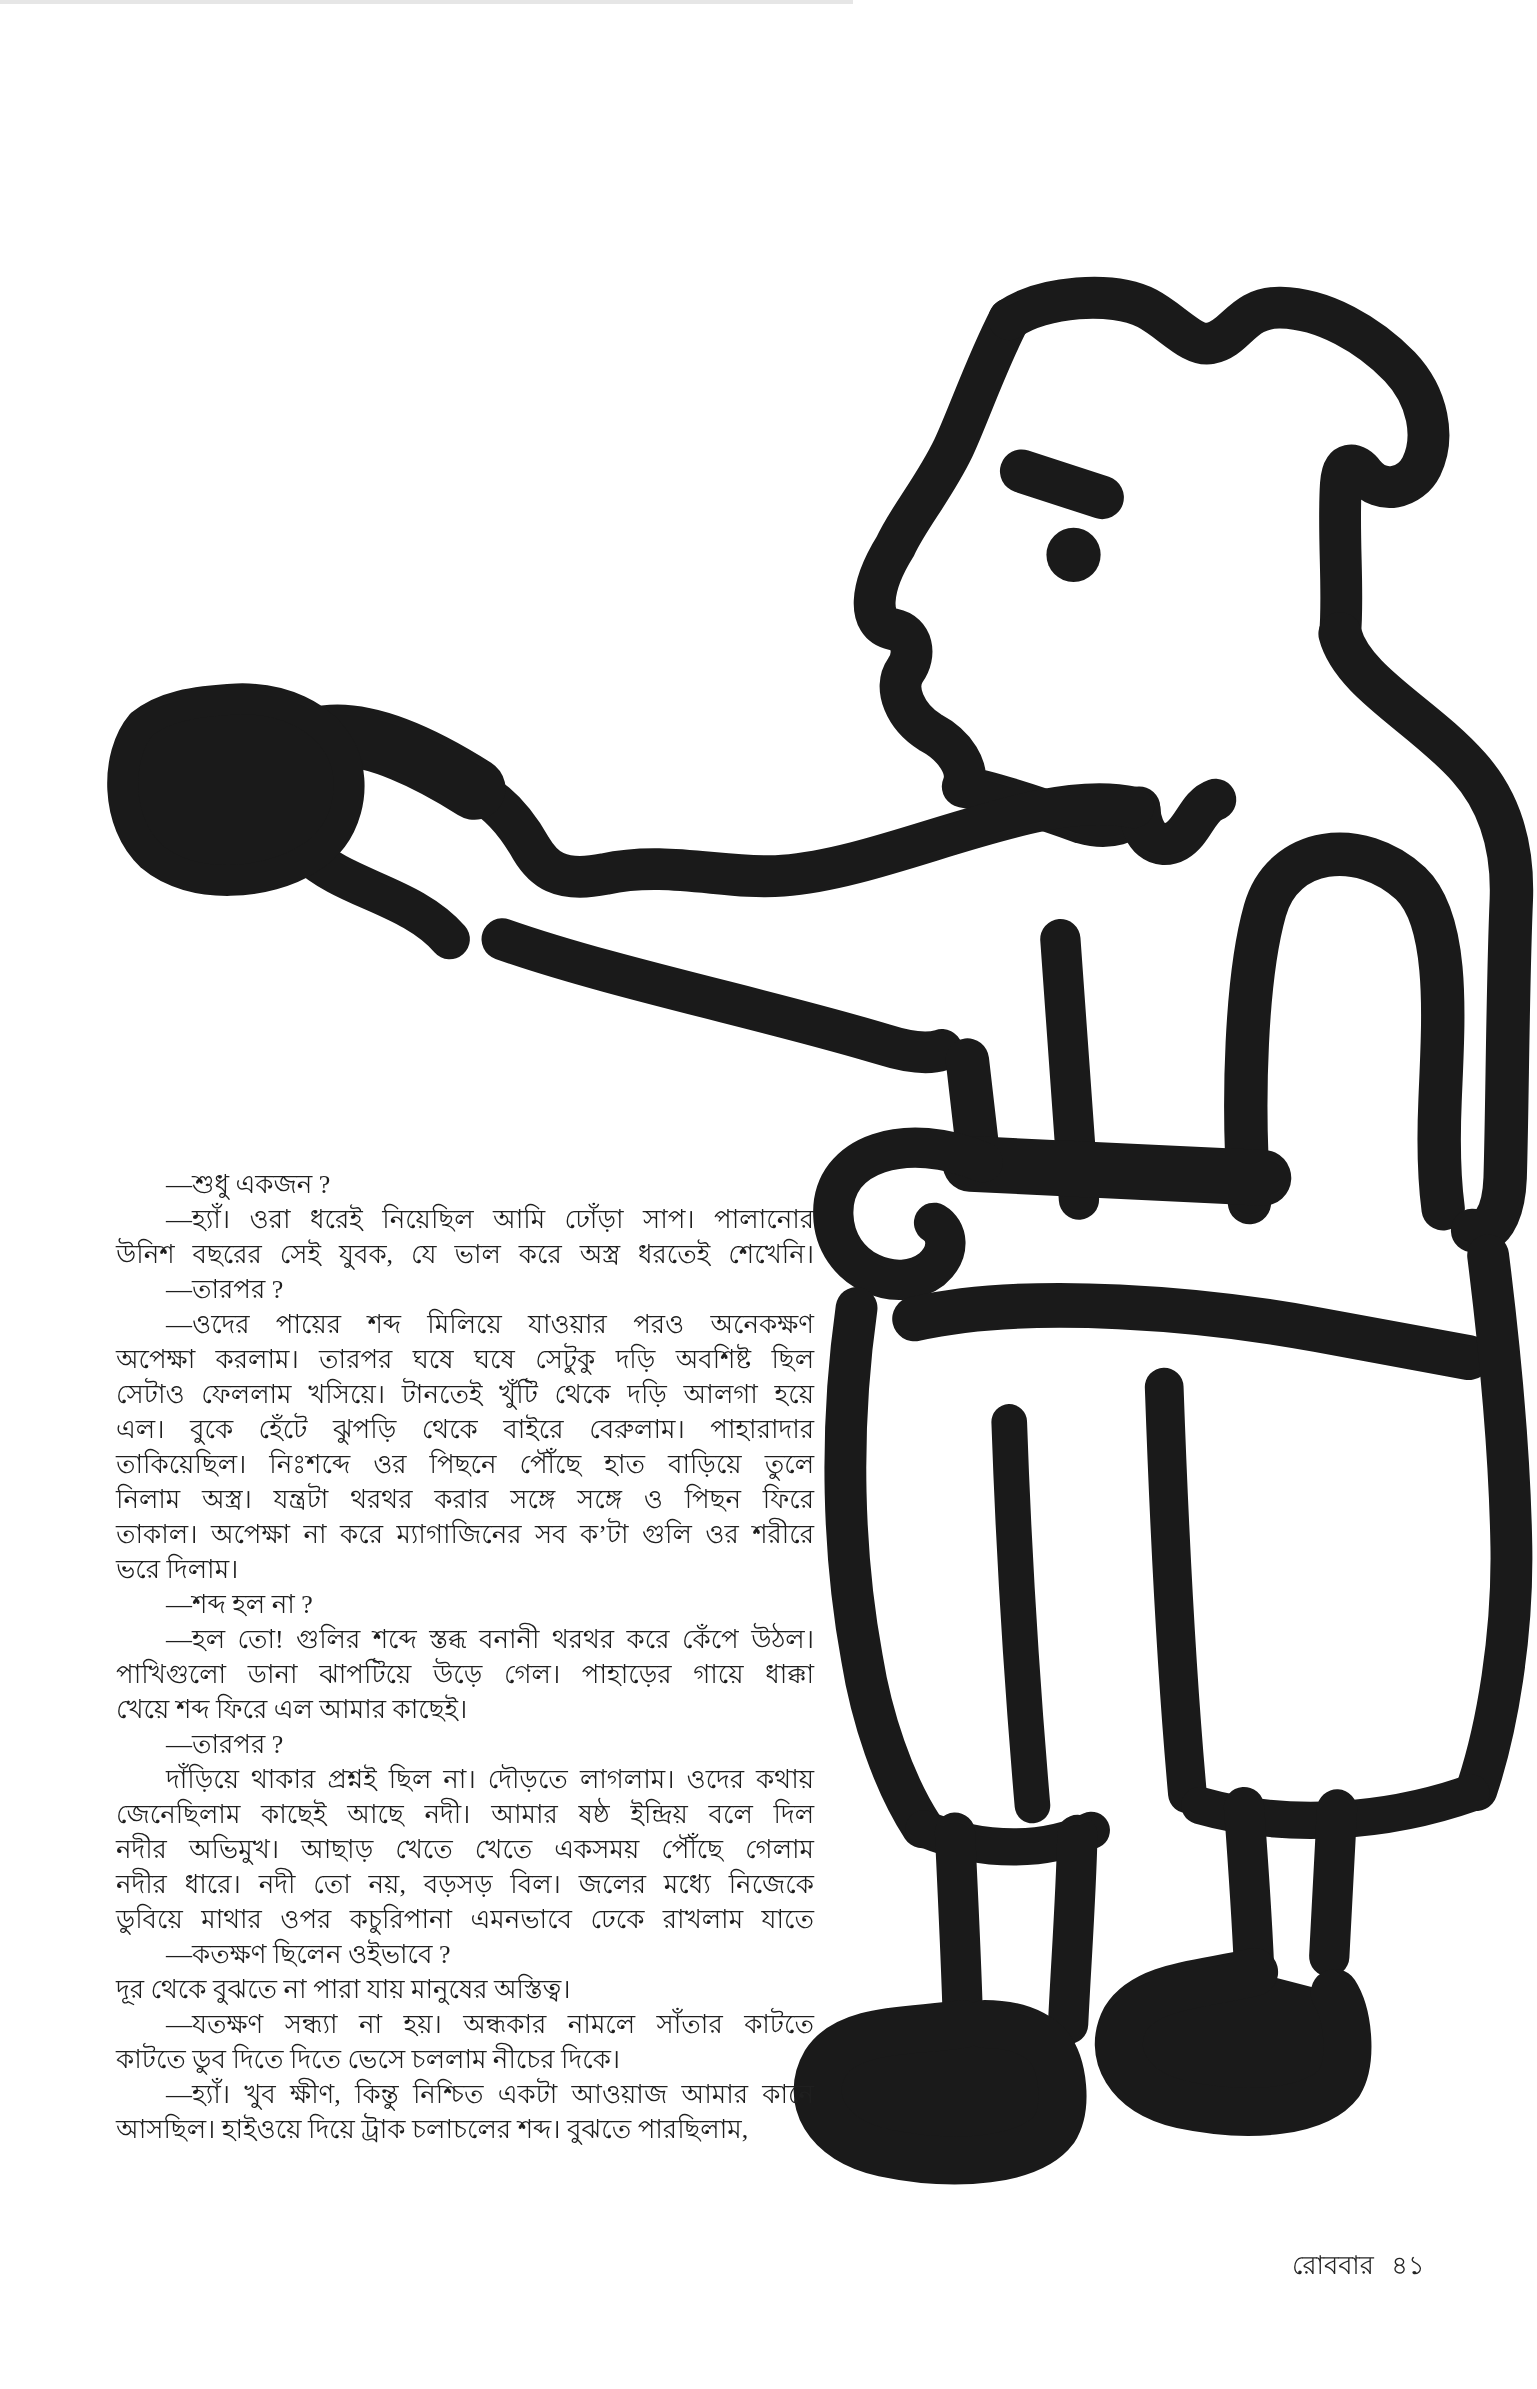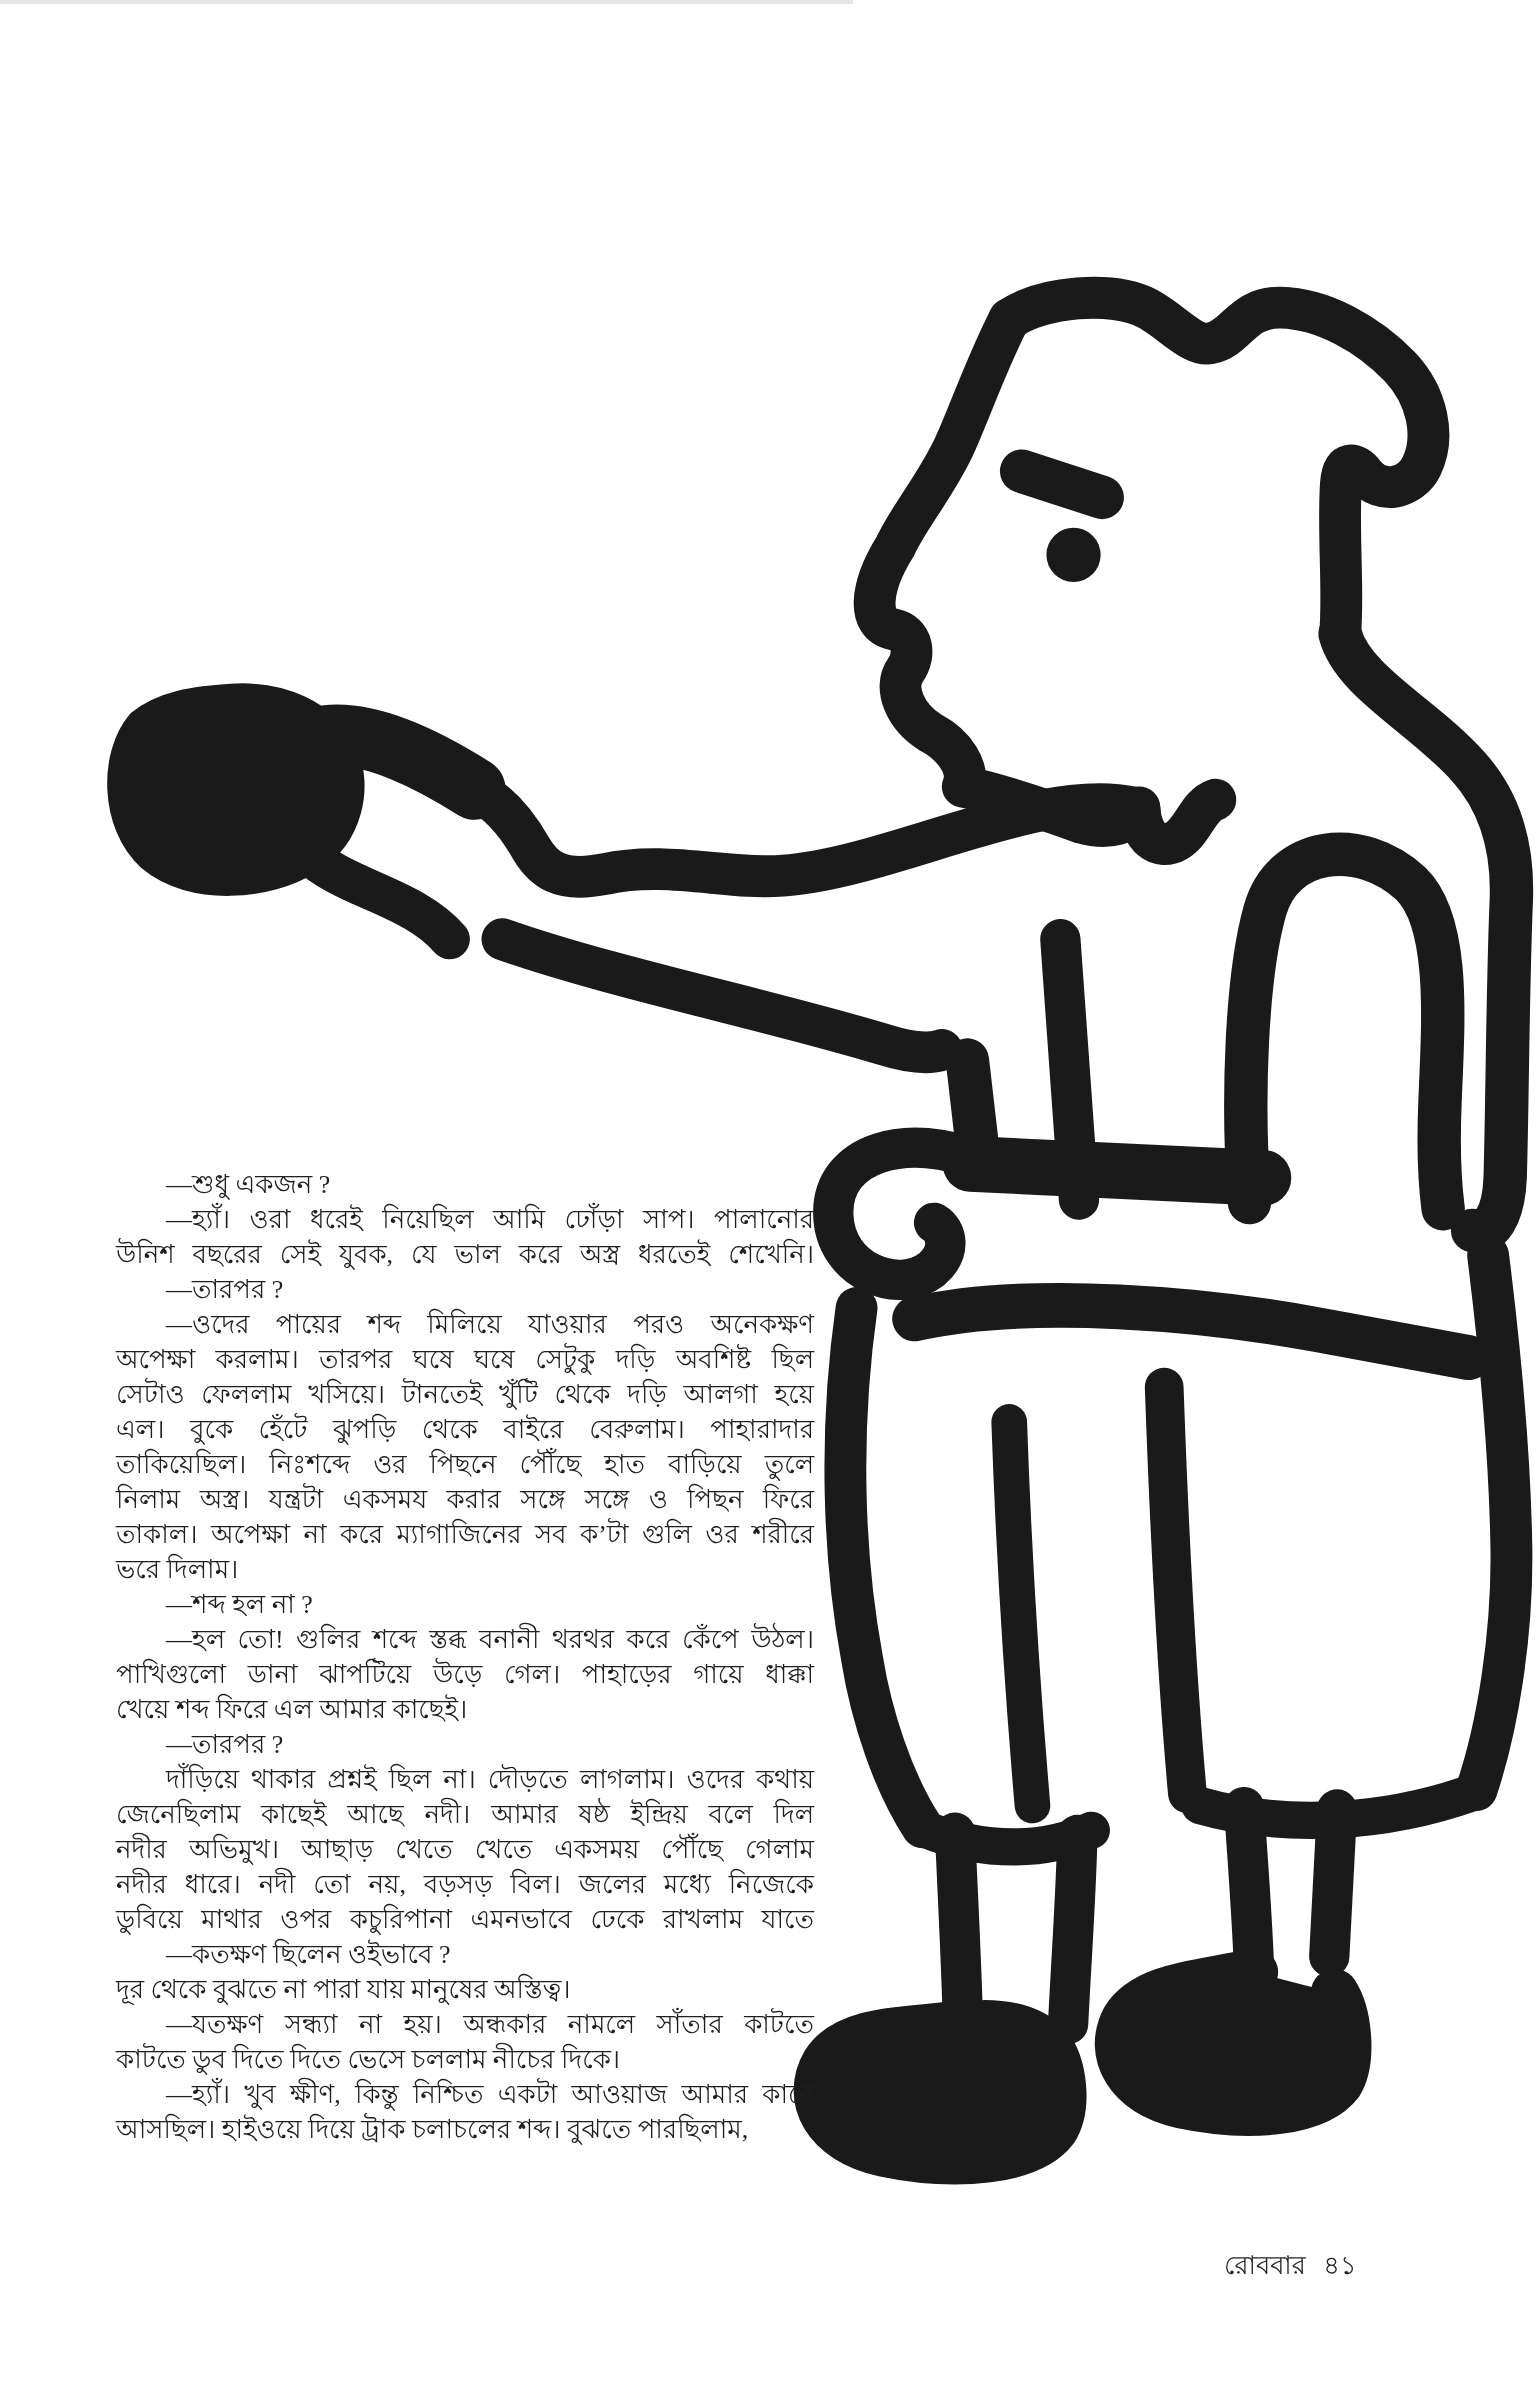--- a/index.html
+++ b/index.html
@@ -25,21 +25,21 @@
     margin-top:14px;
   }
   .line{white-space:nowrap;}
   .line.indent{padding-left:50px;}
   .line.just{
     white-space:normal;
     text-align:justify;
     text-align-last:justify;
   }
   .page-footer{
-    position:absolute;left:1224px;top:2246px;
+    position:absolute;left:1292px;top:2246px;
     font-size:25.6px;color:#242424;
     word-spacing:11px;white-space:nowrap;text-align:right;
   }
 </style>
 </head>
 <body>
 
 <div class="page">
 
   <div class="scan-edge"></div>
@@ -128,21 +128,21 @@
   <div class="text-block" id="text-block">
       <div class="line indent">—শুধু একজন ?</div>
       <div class="line indent just">—হ্যাঁ। ওরা ধরেই নিয়েছিল আমি ঢোঁড়া সাপ। পালানোর</div>
       <div class="line just">উনিশ বছরের সেই যুবক, যে ভাল করে অস্ত্র ধরতেই শেখেনি।</div>
       <div class="line indent">—তারপর ?</div>
       <div class="line indent just">—ওদের পায়ের শব্দ মিলিয়ে যাওয়ার পরও অনেকক্ষণ</div>
       <div class="line just">অপেক্ষা করলাম। তারপর ঘষে ঘষে সেটুকু দড়ি অবশিষ্ট ছিল</div>
       <div class="line just">সেটাও ফেললাম খসিয়ে। টানতেই খুঁটি থেকে দড়ি আলগা হয়ে</div>
       <div class="line just">এল। বুকে হেঁটে ঝুপড়ি থেকে বাইরে বেরুলাম। পাহারাদার</div>
       <div class="line just">তাকিয়েছিল। নিঃশব্দে ওর পিছনে পৌঁছে হাত বাড়িয়ে তুলে</div>
-      <div class="line just">নিলাম অস্ত্র। যন্ত্রটা একসময করার সঙ্গে সঙ্গে ও পিছন ফিরে</div>
+      <div class="line just">নিলাম অস্ত্র। যন্ত্রটা থরথর করার সঙ্গে সঙ্গে ও পিছন ফিরে</div>
       <div class="line just">তাকাল। অপেক্ষা না করে ম্যাগাজিনের সব ক’টা গুলি ওর শরীরে</div>
       <div class="line">ভরে দিলাম।</div>
       <div class="line indent">—শব্দ হল না ?</div>
       <div class="line indent just">—হল তো! গুলির শব্দে স্তব্ধ বনানী থরথর করে কেঁপে উঠল।</div>
       <div class="line just">পাখিগুলো ডানা ঝাপটিয়ে উড়ে গেল। পাহাড়ের গায়ে ধাক্কা</div>
       <div class="line">খেয়ে শব্দ ফিরে এল আমার কাছেই।</div>
       <div class="line indent">—তারপর ?</div>
       <div class="line indent just">দাঁড়িয়ে থাকার প্রশ্নই ছিল না। দৌড়তে লাগলাম। ওদের কথায়</div>
       <div class="line just">জেনেছিলাম কাছেই আছে নদী। আমার ষষ্ঠ ইন্দ্রিয় বলে দিল</div>
       <div class="line just">নদীর অভিমুখ। আছাড় খেতে খেতে একসময় পৌঁছে গেলাম</div>

